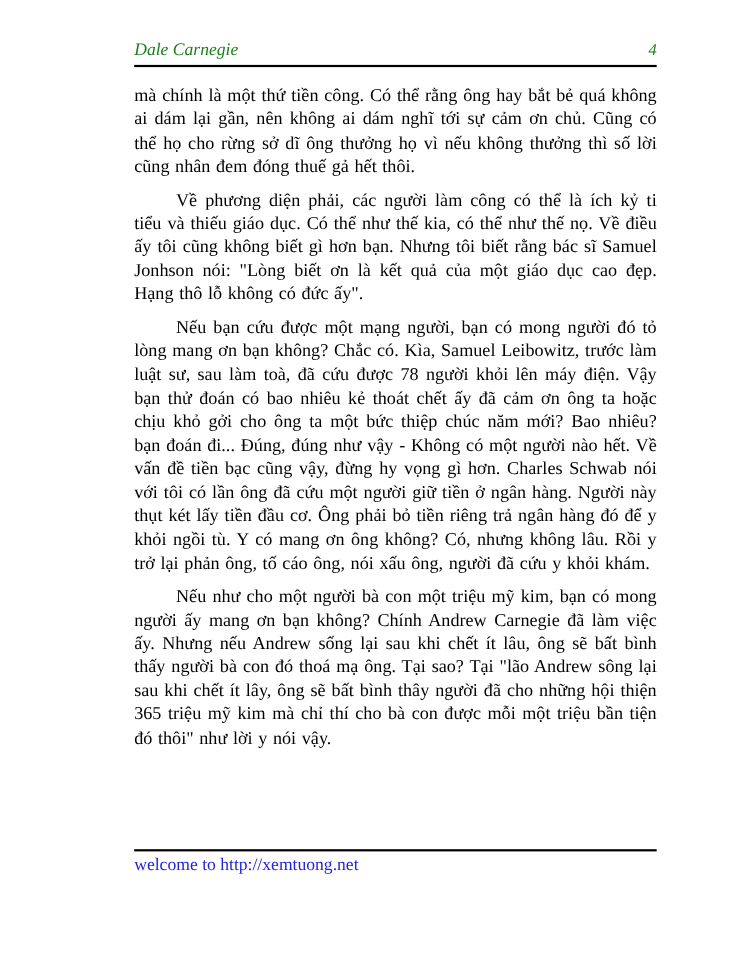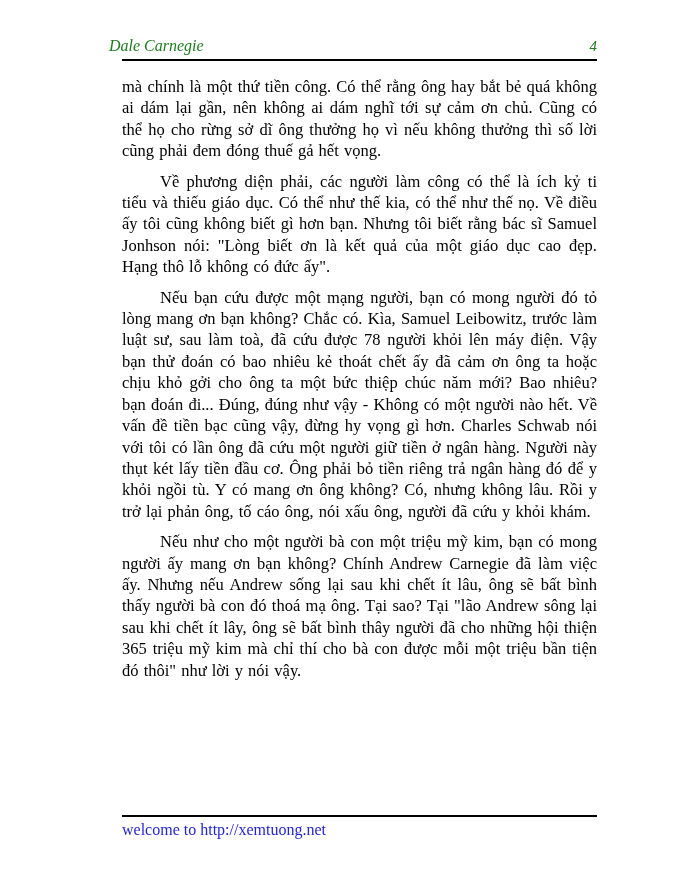--- a/index.html
+++ b/index.html
@@ -15,21 +15,21 @@
     color: #000000;
     overflow: hidden;
   }
   .page {
     position: absolute;
     inset: 0;
     background: #ffffff;
   }
   .header {
     position: absolute;
-    left: 109px;
+    left: 122px;
     right: 83px;
     top: 37px;
     display: flex;
     justify-content: space-between;
     align-items: baseline;
     font-style: italic;
     color: #1e7d1e;
     font-size: 16px;
     text-align: right;
   }
@@ -59,21 +59,20 @@
     word-spacing: 1px;
   }
   .body-text p.noindent {
     text-indent: 0;
   }
   .footer {
     position: absolute;
     left: 122px;
     right: 83px;
     top: 772px;
-    margin-top: 43px;
   }
   .frule {
     height: 0;
     border-top: 2px solid #000000;
     margin-bottom: 4px;
   }
   .flink {
     color: #2424d7;
     font-size: 16px;
     text-decoration: none;
@@ -86,21 +85,21 @@
 <div class="page">
 
   <div class="header">
     <span class="htitle">Dale Carnegie</span>
     <span class="hpage">4</span>
   </div>
 
   <div class="hrule"></div>
 
   <div class="body-text">
-    <p class="noindent">mà chính là một thứ tiền công. Có thể rằng ông hay bắt bẻ quá không ai dám lại gần, nên không ai dám nghĩ tới sự cảm ơn chủ. Cũng có thể họ cho rừng sở dĩ ông thưởng họ vì nếu không thưởng thì số lời cũng phải đem đóng thuế gả hết vọng.</p>
+    <p class="noindent">mà chính là một thứ tiền công. Có thể rằng ông hay bắt bẻ quá không ai dám lại gần, nên không ai dám nghĩ tới sự cảm ơn chủ. Cũng có thể họ cho rừng sở dĩ ông thưởng họ vì nếu không thưởng thì số lời cũng nhân đem đóng thuế gả hết thôi.</p>
     <p>Về phương diện phải, các người làm công có thể là ích kỷ ti tiểu và thiếu giáo dục. Có thể như thế kia, có thể như thế nọ. Về điều ấy tôi cũng không biết gì hơn bạn. Nhưng tôi biết rằng bác sĩ Samuel Jonhson nói: "Lòng biết ơn là kết quả của một giáo dục cao đẹp. Hạng thô lỗ không có đức ấy".</p>
     <p>Nếu bạn cứu được một mạng người, bạn có mong người đó tỏ lòng mang ơn bạn không? Chắc có. Kìa, Samuel Leibowitz, trước làm luật sư, sau làm toà, đã cứu được 78 người khỏi lên máy điện. Vậy bạn thử đoán có bao nhiêu kẻ thoát chết ấy đã cảm ơn ông ta hoặc chịu khỏ gởi cho ông ta một bức thiệp chúc năm mới? Bao nhiêu? bạn đoán đi... Đúng, đúng như vậy - Không có một người nào hết. Về vấn đề tiền bạc cũng vậy, đừng hy vọng gì hơn. Charles Schwab nói với tôi có lần ông đã cứu một người giữ tiền ở ngân hàng. Người này thụt két lấy tiền đầu cơ. Ông phải bỏ tiền riêng trả ngân hàng đó để y khỏi ngồi tù. Y có mang ơn ông không? Có, nhưng không lâu. Rồi y trở lại phản ông, tố cáo ông, nói xấu ông, người đã cứu y khỏi khám.</p>
     <p>Nếu như cho một người bà con một triệu mỹ kim, bạn có mong người ấy mang ơn bạn không? Chính Andrew Carnegie đã làm việc ấy. Nhưng nếu Andrew sống lại sau khi chết ít lâu, ông sẽ bất bình thấy người bà con đó thoá mạ ông. Tại sao? Tại "lão Andrew sông lại sau khi chết ít lây, ông sẽ bất bình thây người đã cho những hội thiện 365 triệu mỹ kim mà chỉ thí cho bà con được mỗi một triệu bần tiện đó thôi" như lời y nói vậy.</p>
   </div>
 
   <div class="footer">
     <div class="frule"></div>
     <a class="flink">welcome to http://xemtuong.net</a>
   </div>
 

